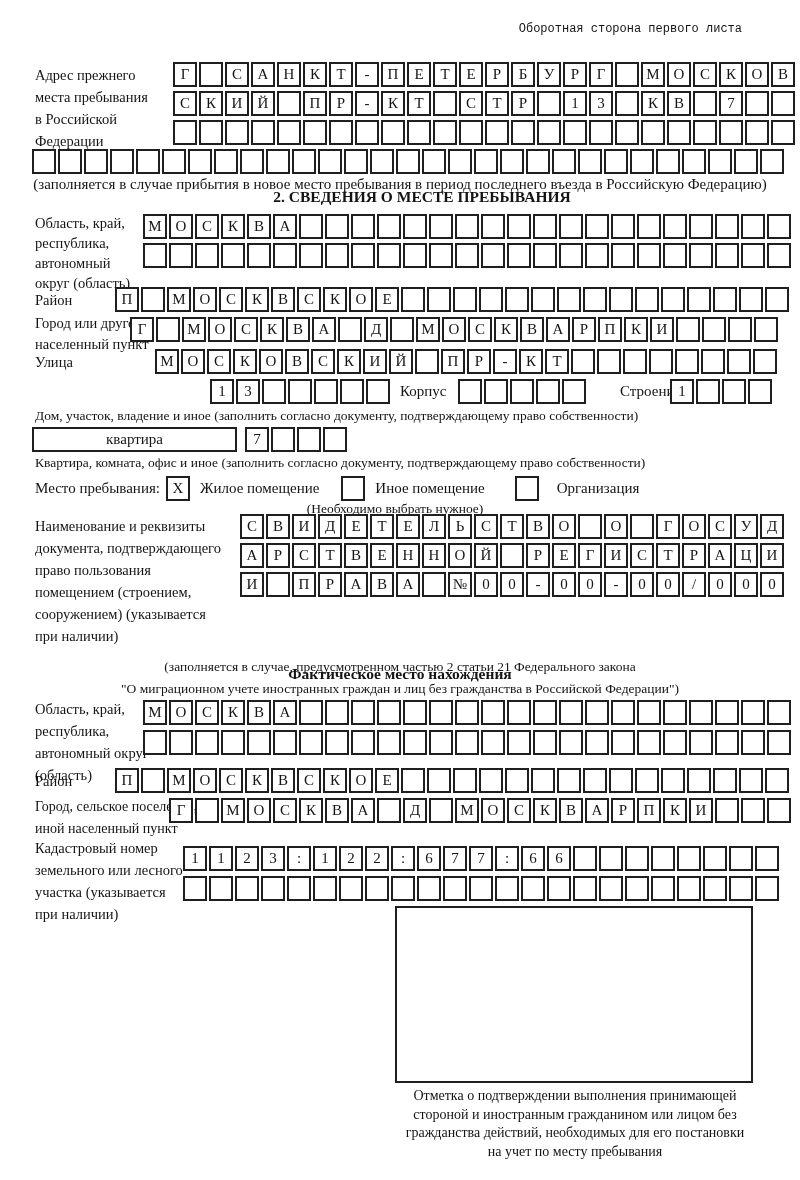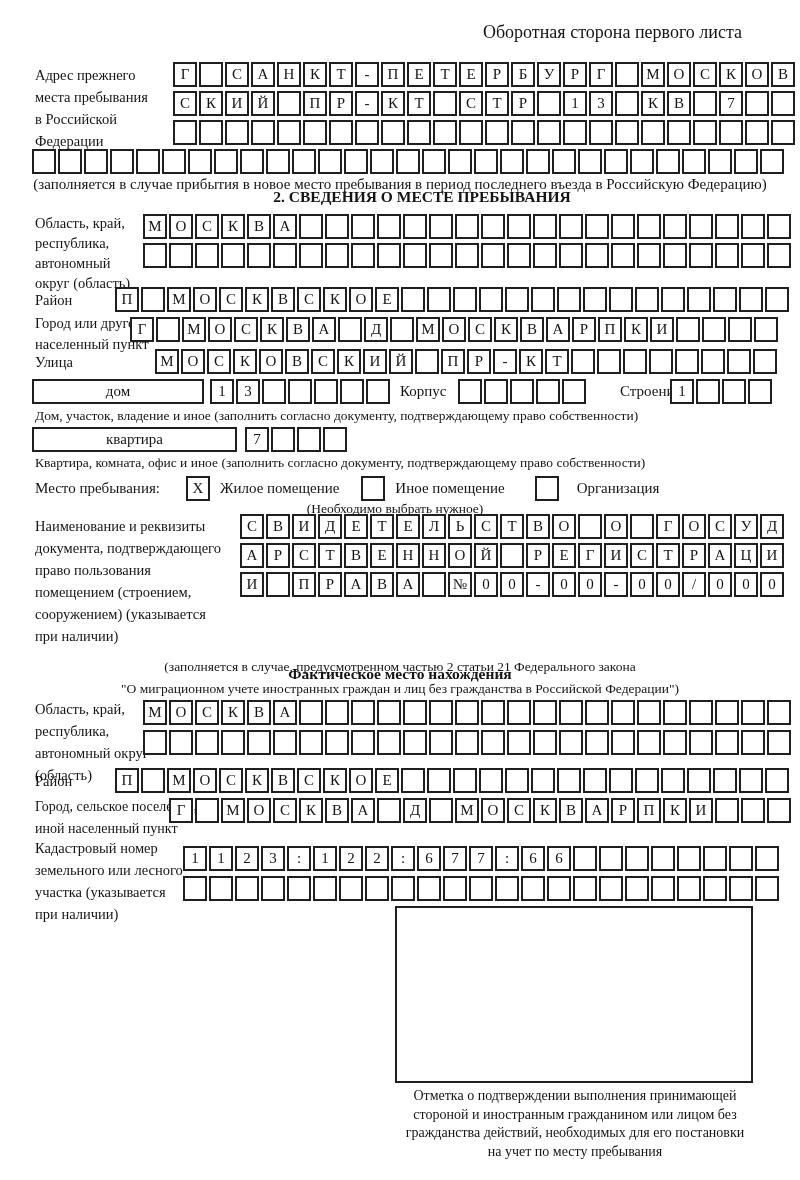--- a/index.html
+++ b/index.html
@@ -34,21 +34,21 @@
     font-size:15px;
   }
   .inlinetext { font-size:15px; line-height:25px; }
   .stayrow { display:flex; align-items:center; }
 </style>
 </head>
 <body>
 
 <div class="page">
 
-  <div class="abs" style="top:22px; right:58px; font-size:18px;">Оборотная сторона первого листа</div>
+  <div class="abs" style="top:22px; right:58px; font-size:12px;font-family:Liberation Mono, monospace;">Оборотная сторона первого листа</div>
 
   <div class="abs lbl" style="left:35px; top:64px;">Адрес прежнего
 места пребывания
 в Российской
 Федерации</div>
 
   <div class="abs row" style="left:173px; top:62px;">
       <span class="cell">Г</span>
       <span class="cell"></span>
       <span class="cell">С</span>
@@ -302,21 +302,20 @@
       <span class="cell"></span>
       <span class="cell"></span>
       <span class="cell"></span>
       <span class="cell"></span>
       <span class="cell"></span>
       <span class="cell"></span>
       <span class="cell"></span>
       <span class="cell"></span>
     </div>
 
-  <div class="abs boxlbl" style="left:32px; top:379px; width:172px;">дом</div>
   <div class="abs row" style="left:210px; top:379px;">
       <span class="cell">1</span>
       <span class="cell">3</span>
       <span class="cell"></span>
       <span class="cell"></span>
       <span class="cell"></span>
       <span class="cell"></span>
       <span class="cell"></span>
     </div>
   <div class="abs inlinetext" style="left:400px; top:379px;">Корпус</div>
@@ -339,21 +338,21 @@
   <div class="abs boxlbl" style="left:32px; top:427px; width:205px;font-family:Liberation Serif, serif;">квартира</div>
   <div class="abs row" style="left:245px; top:427px;">
       <span class="cell">7</span>
       <span class="cell"></span>
       <span class="cell"></span>
       <span class="cell"></span>
     </div>
   <div class="abs cap135" style="left:35px; top:455px;">Квартира, комната, офис и иное (заполнить согласно документу, подтверждающему право собственности)</div>
 
   <div class="abs stayrow" style="left:35px; top:476px;">
-    <span class="inlinetext" style="margin-right:26px;">Место пребывания:</span>
+    <span class="inlinetext" style="margin-right:6px;">Место пребывания:</span>
     <span class="chk" style="margin-right:10px;">X</span>
     <span class="inlinetext" style="margin-right:22px;">Жилое помещение</span>
     <span class="chk" style="margin-right:10px;"></span>
     <span class="inlinetext" style="margin-right:30px;">Иное помещение</span>
     <span class="chk" style="margin-right:18px;"></span>
     <span class="inlinetext">Организация</span>
   </div>
   <div class="abs cap135 center" style="left:255px; top:501px; width:280px;">(Необходимо выбрать нужное)</div>
 
   <div class="abs lbl" style="left:35px; top:515px;">Наименование и реквизиты

